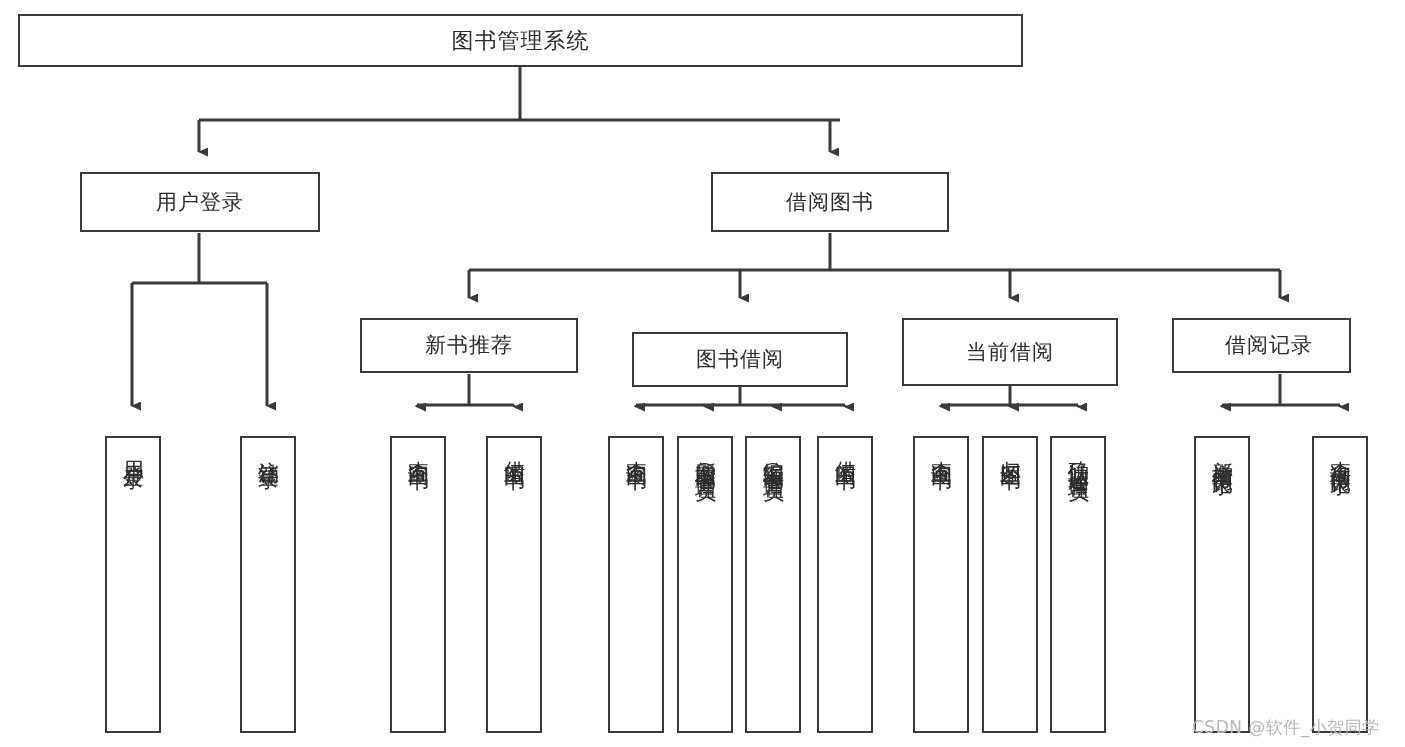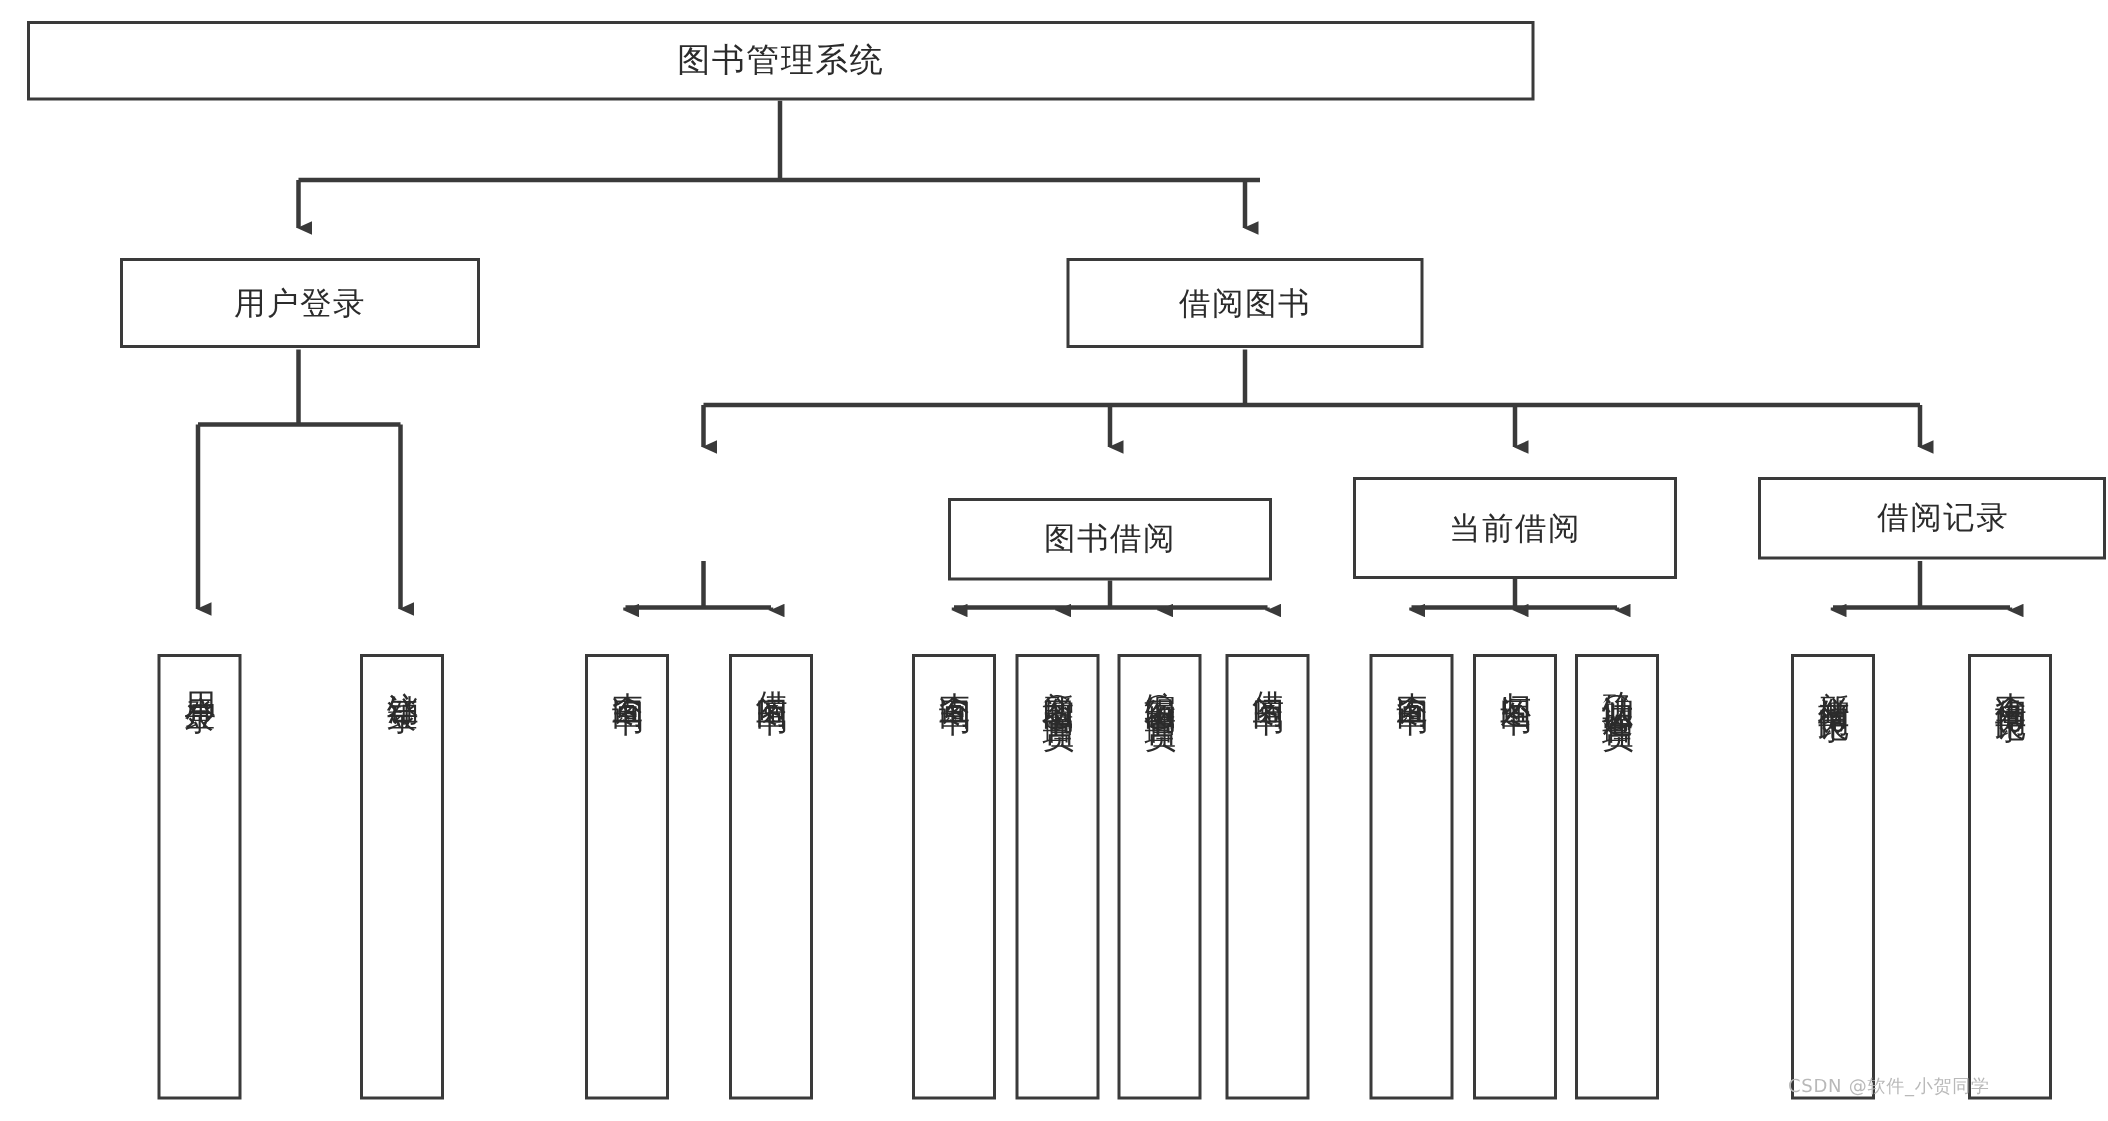--- a/index.html
+++ b/index.html
@@ -60,21 +60,21 @@
   .node.vert .node-label {
     writing-mode: vertical-rl;
     text-orientation: upright;
     font-size: 21px;
     line-height: 1.0;
     letter-spacing: 3px;
     white-space: nowrap;
   }
   .watermark {
     position: absolute;
-    font-size: 12px;
+    font-size: 17px;
     color: #b9b9b9;
     white-space: nowrap;
     letter-spacing: 0.5px;
     user-select: none;
   }
 </style>
 </head>
 <body>
 
 <div id="diagram-root">
@@ -146,30 +146,33 @@
   </div>
 
   <div class="node horiz" style="left:80px; top:172px; width:240px; height:60px;">
     <span class="node-label">用户登录</span>
   </div>
 
   <div class="node horiz" style="left:711px; top:172px; width:238px; height:60px;">
     <span class="node-label">借阅图书</span>
   </div>
 
+  <div class="node horiz" style="left:360px; top:318px; width:218px; height:55px;">
+    <span class="node-label">新书推荐</span>
+  </div>
 
   <div class="node horiz" style="left:632px; top:332px; width:216px; height:55px;">
     <span class="node-label">图书借阅</span>
   </div>
 
   <div class="node horiz" style="left:902px; top:318px; width:216px; height:68px;">
     <span class="node-label">当前借阅</span>
   </div>
 
-  <div class="node horiz" style="left:1172px; top:318px; width:232px; height:55px;padding-left:15px;">
+  <div class="node horiz" style="left:1172px; top:318px; width:179px; height:55px;padding-left:15px;">
     <span class="node-label">借阅记录</span>
   </div>
 
   <div class="node vert" style="left:105px; top:436px; width:56px; height:297px;">
     <span class="node-label">用户登录</span>
   </div>
 
   <div class="node vert" style="left:240px; top:436px; width:56px; height:297px;">
     <span class="node-label">注销登录</span>
   </div>

